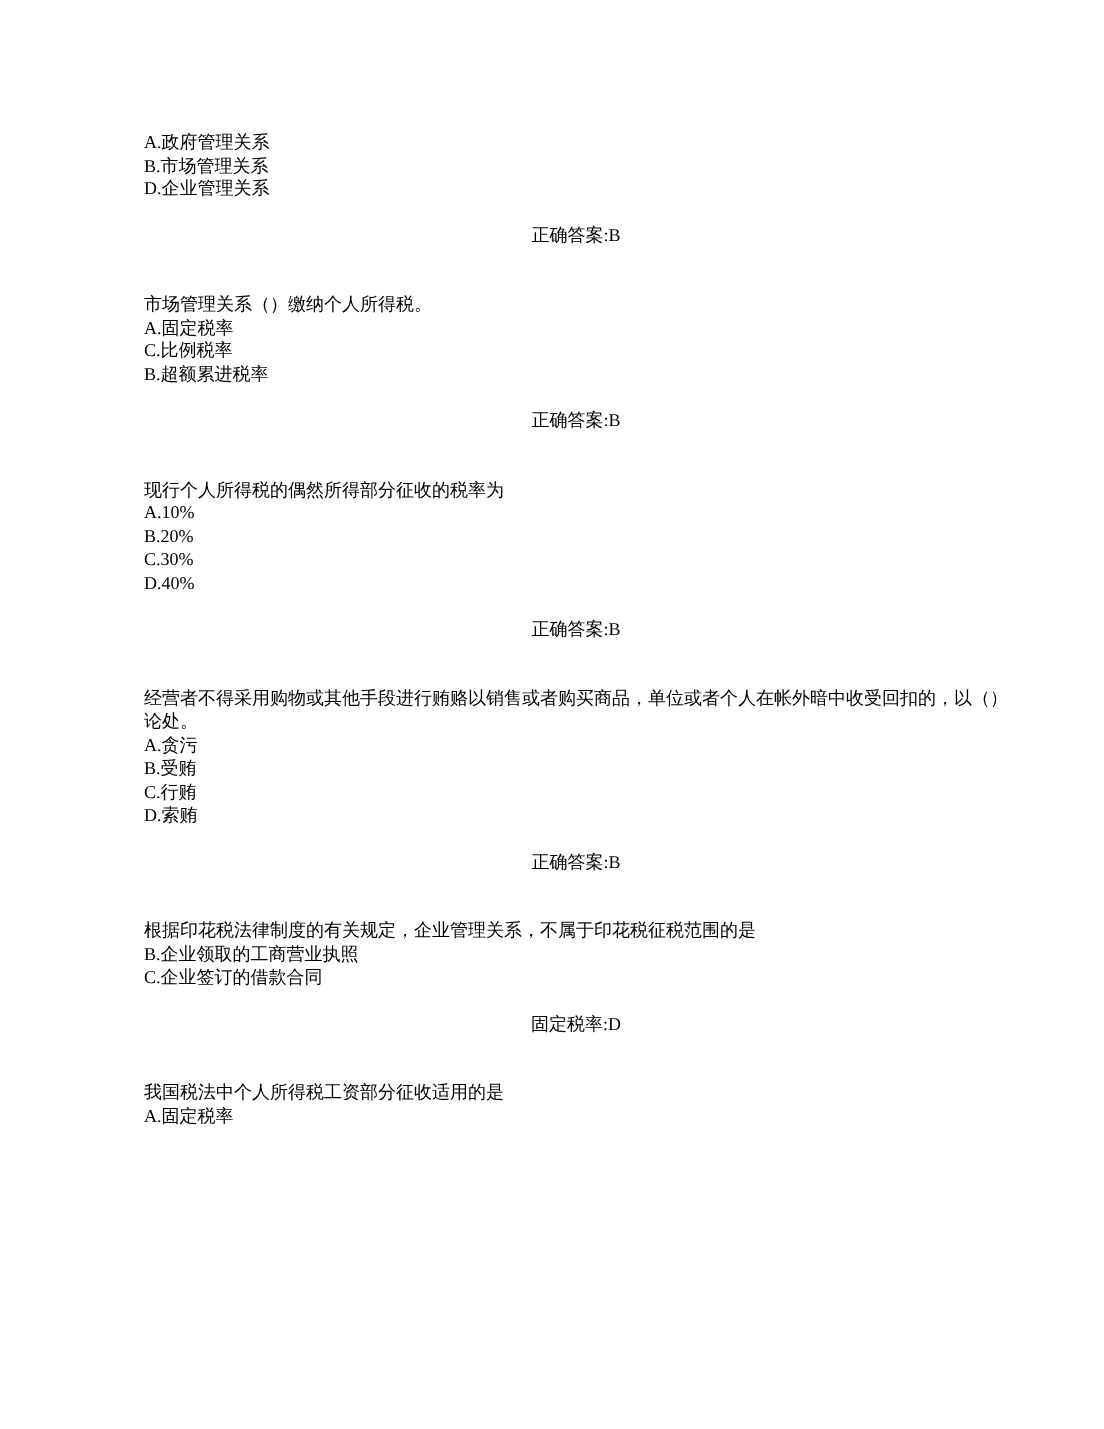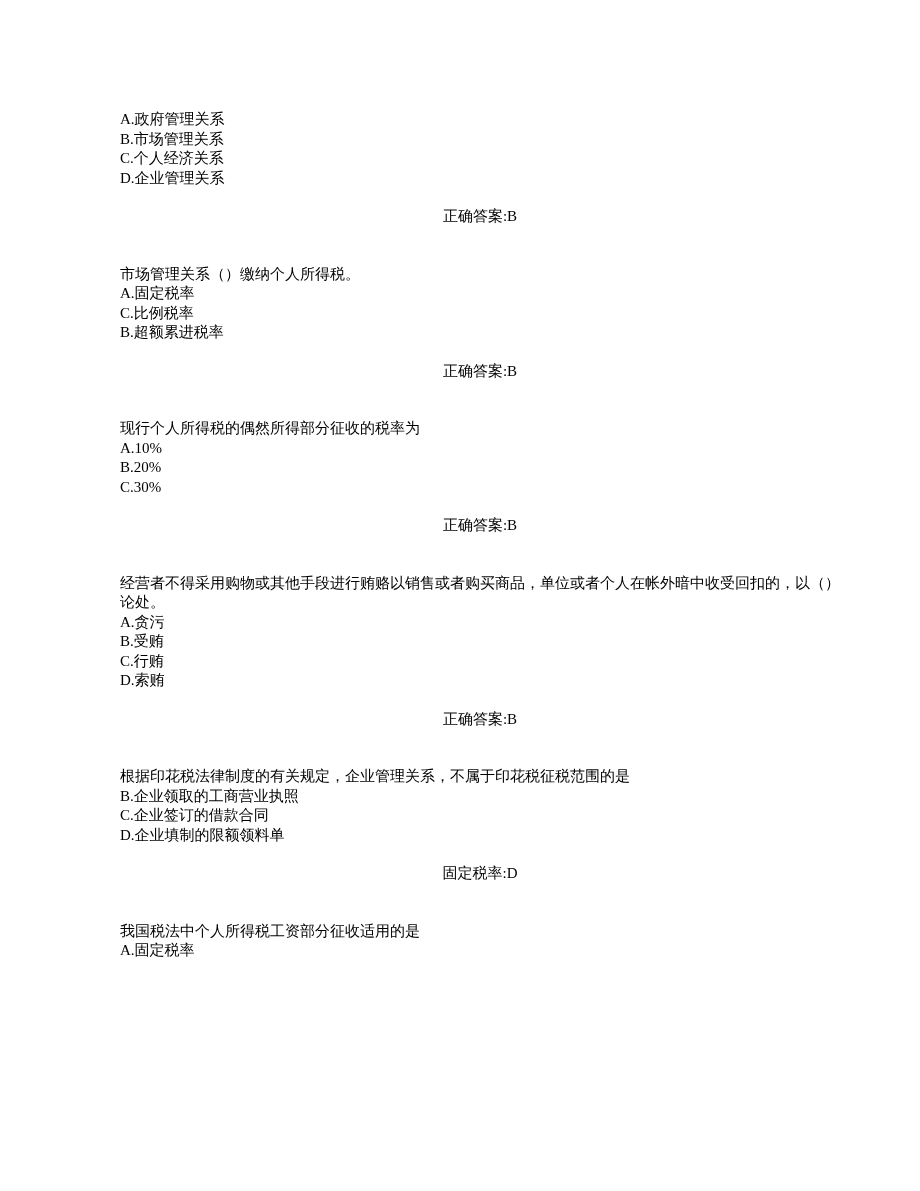--- a/index.html
+++ b/index.html
@@ -28,55 +28,54 @@
     }
   </style>
 </head>
 <body>
 
 <div class="page">
 
   <div class="question-block">
     <div class="line">A.政府管理关系</div>
     <div class="line">B.市场管理关系</div>
-    <div class="line">C.个人经济关系</div>
     <div class="line">D.企业管理关系</div>
     <div class="line answer">正确答案:B</div>
   </div>
 
   <div class="question-block">
     <div class="line">市场管理关系（）缴纳个人所得税。</div>
     <div class="line">A.固定税率</div>
     <div class="line">C.比例税率</div>
     <div class="line">B.超额累进税率</div>
     <div class="line answer">正确答案:B</div>
   </div>
 
   <div class="question-block">
     <div class="line">现行个人所得税的偶然所得部分征收的税率为</div>
     <div class="line">A.10%</div>
     <div class="line">B.20%</div>
     <div class="line">C.30%</div>
+    <div class="line">D.40%</div>
     <div class="line answer">正确答案:B</div>
   </div>
 
   <div class="question-block">
     <div class="line">经营者不得采用购物或其他手段进行贿赂以销售或者购买商品，单位或者个人在帐外暗中收受回扣的，以（）论处。</div>
     <div class="line">A.贪污</div>
     <div class="line">B.受贿</div>
     <div class="line">C.行贿</div>
     <div class="line">D.索贿</div>
     <div class="line answer">正确答案:B</div>
   </div>
 
   <div class="question-block">
     <div class="line">根据印花税法律制度的有关规定，企业管理关系，不属于印花税征税范围的是</div>
     <div class="line">B.企业领取的工商营业执照</div>
     <div class="line">C.企业签订的借款合同</div>
-    <div class="line">D.企业填制的限额领料单</div>
     <div class="line answer">固定税率:D</div>
   </div>
 
   <div class="question-block">
     <div class="line">我国税法中个人所得税工资部分征收适用的是</div>
     <div class="line">A.固定税率</div>
   </div>
 
 </div>
 

